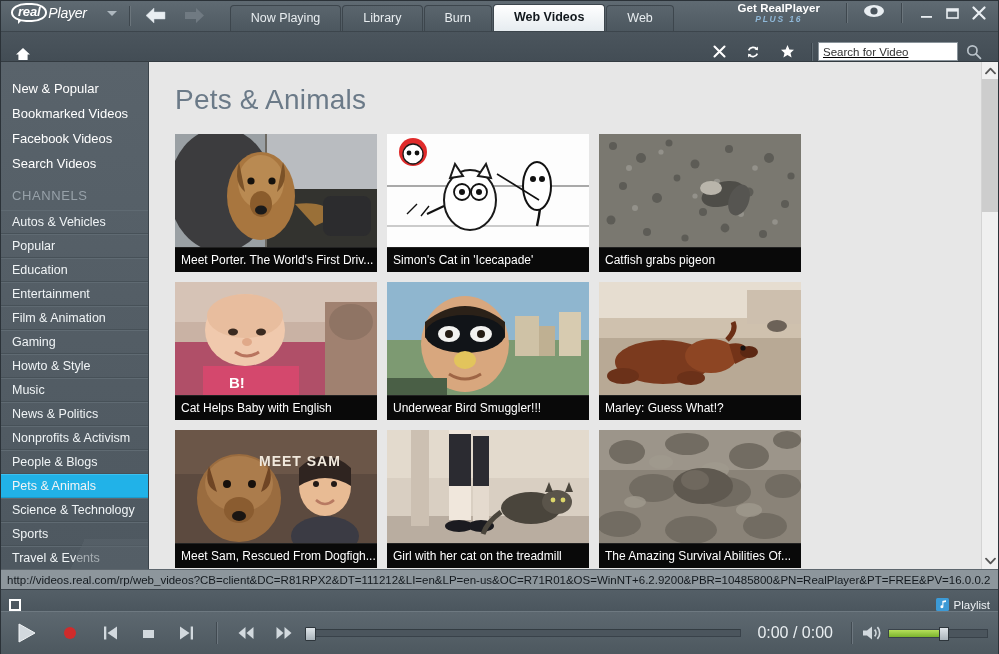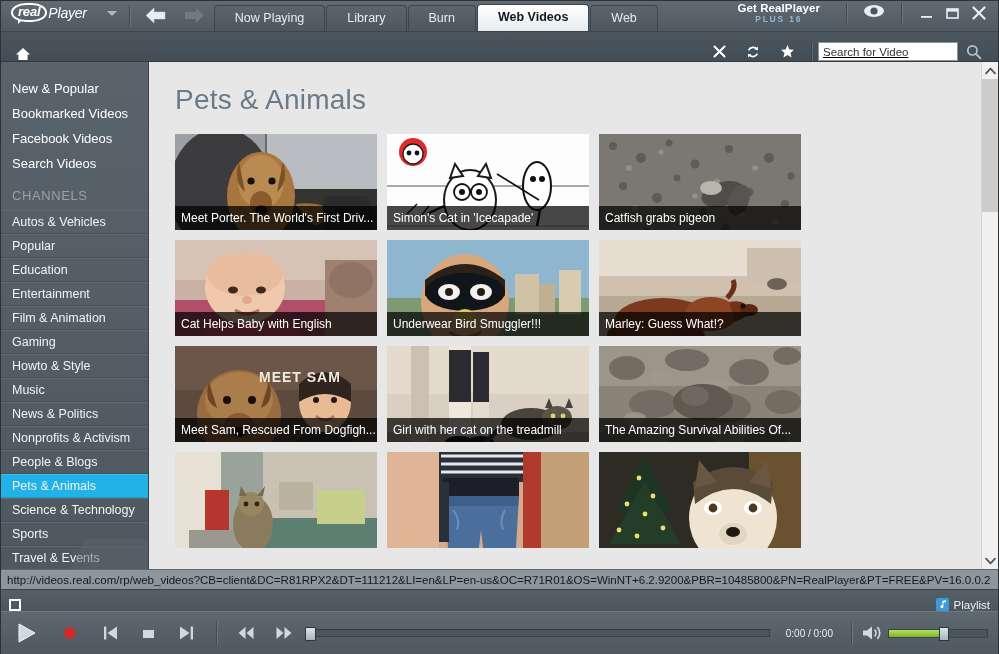--- a/index.html
+++ b/index.html
@@ -48,41 +48,41 @@
     width:0;height:0;border-left:4px solid #fff;border-bottom:4px solid transparent;
   }
   .brand-player { font-size: 14px; color:#fff; font-style: italic; margin-left:1px;}
   .caret-down {
     width:0;height:0;border-left:5px solid transparent;border-right:5px solid transparent;
     border-top:5px solid #aeb8bf; margin-left:4px; margin-bottom:-1px;
   }
   .tb-sep { width:1px; height:20px; background:#3e474e; box-shadow:1px 0 0 #6b757c; margin:0 6px 5px 0; align-self:flex-end;}
   .navarrows { display:flex; align-items:center; gap:14px; padding: 0 0 7px 8px; }
   .arrow-svg { display:block; }
-  .tabs { display:flex; align-items:flex-end; margin-left:8px; height:31px; }
+  .tabs { display:flex; align-items:flex-end; margin-left:24px; height:31px; }
   .tab {
     padding: 5px 20px 5px 20px;
     font-size: 12.5px; color:#e8edf0;
     background: linear-gradient(180deg,#5a656d 0%,#4c575f 100%);
     border: 1px solid #3d464d; border-bottom: none;
     border-radius: 4px 4px 0 0;
     margin-right: 1px; height: 26px; line-height:15px;
     cursor: pointer;
   }
   .tab.active {
     background: linear-gradient(180deg,#ffffff 0%,#e6ecf0 100%);
     color: #12181d; font-weight: bold;
     height: 27px;
   }
   .titlebar-right {
     margin-left:auto; display:flex; align-items:center; height:31px; padding-bottom:5px;
   }
   .getplus { text-align:center; line-height:1.0; padding-right:14px; }
   .getplus .l1 { font-size:11.5px; color:#ffffff; font-weight:bold; letter-spacing:.1px;}
-  .getplus .l2 { font-size:8.5px; color:#8fb8d8; letter-spacing:1.8px; font-weight:bold; }
+  .getplus .l2 { font-size:8.5px; color:#8fb8d8; letter-spacing:1.8px; font-weight:bold;font-style:italic; }
   .vsep { width:1px;height:20px;background:#3e474e;box-shadow:1px 0 0 #6b757c;margin:0 12px;}
   .eye { padding:0 4px; cursor:pointer; }
   .wincontrols { display:flex; align-items:center; gap:13px; padding:0 12px 0 6px; }
   .wb { cursor:pointer; display:flex; }
 
   
   .toolbar {
     height: 30px;
     background: linear-gradient(180deg,#4b555d 0%,#434d55 100%);
     display:flex; align-items:flex-end;
@@ -139,21 +139,21 @@
   .content {
     flex:1; background:#e7e7e7; position:relative; overflow:hidden;
     border-left:1px solid #3a434a;
   }
   .content-inner { padding: 22px 0 0 26px; }
   .page-title {
     font-size: 28px; color:#6b7a88; font-weight:normal;
     margin-bottom: 18px; letter-spacing:.2px;
   }
   .grid { display:flex; flex-wrap:wrap; gap:10px 10px; width:634px; }
-  .card { width:202px; height:96px; position:relative; overflow:hidden; cursor:pointer; background:#222;}
+  .card { width:202px; height:138px; position:relative; overflow:hidden; cursor:pointer; background:#222;}
   .thumb { position:absolute; inset:0; }
   .cap {
     position:absolute; left:0; right:0; bottom:0; height:24px;
     background:rgba(0,0,0,.72); color:#fff; font-size:12px;
     line-height:24px; padding-left:6px; white-space:nowrap; overflow:hidden;
   }
 
   
   .vscroll {
     position:absolute; top:0; right:0; width:17px; height:507px;
@@ -201,21 +201,21 @@
   .seek-track {
     flex:1; height:8px; background:#4b555d;
     border:1px solid #39424a; border-top-color:#333c42;
     border-radius:1px; position:relative;
   }
   .seek-knob {
     position:absolute; left:-1px; top:-3px; width:11px;height:14px;
     background:linear-gradient(180deg,#dfe5e9,#aab4bb);
     border:1px solid #2e363c; border-radius:1px; cursor:pointer;
   }
-  .time { font-size:10px;color:#e9eef1; padding: 0 8px; white-space:nowrap;}
+  .time { font-size:16px;color:#e9eef1; padding: 0 8px; white-space:nowrap;}
   .vol-track {
     width:100px;height:9px;background:#4b555d;border:1px solid #39424a;
     position:relative; margin-left:6px;
   }
   .vol-fill { position:absolute;left:0;top:0;bottom:0;width:55%;
     background:linear-gradient(180deg,#b6e05a,#7bb32e);}
   .vol-knob {
     position:absolute; left:51%; top:-3px; width:10px;height:14px;
     background:linear-gradient(180deg,#dfe5e9,#aab4bb);
     border:1px solid #2e363c; cursor:pointer;

